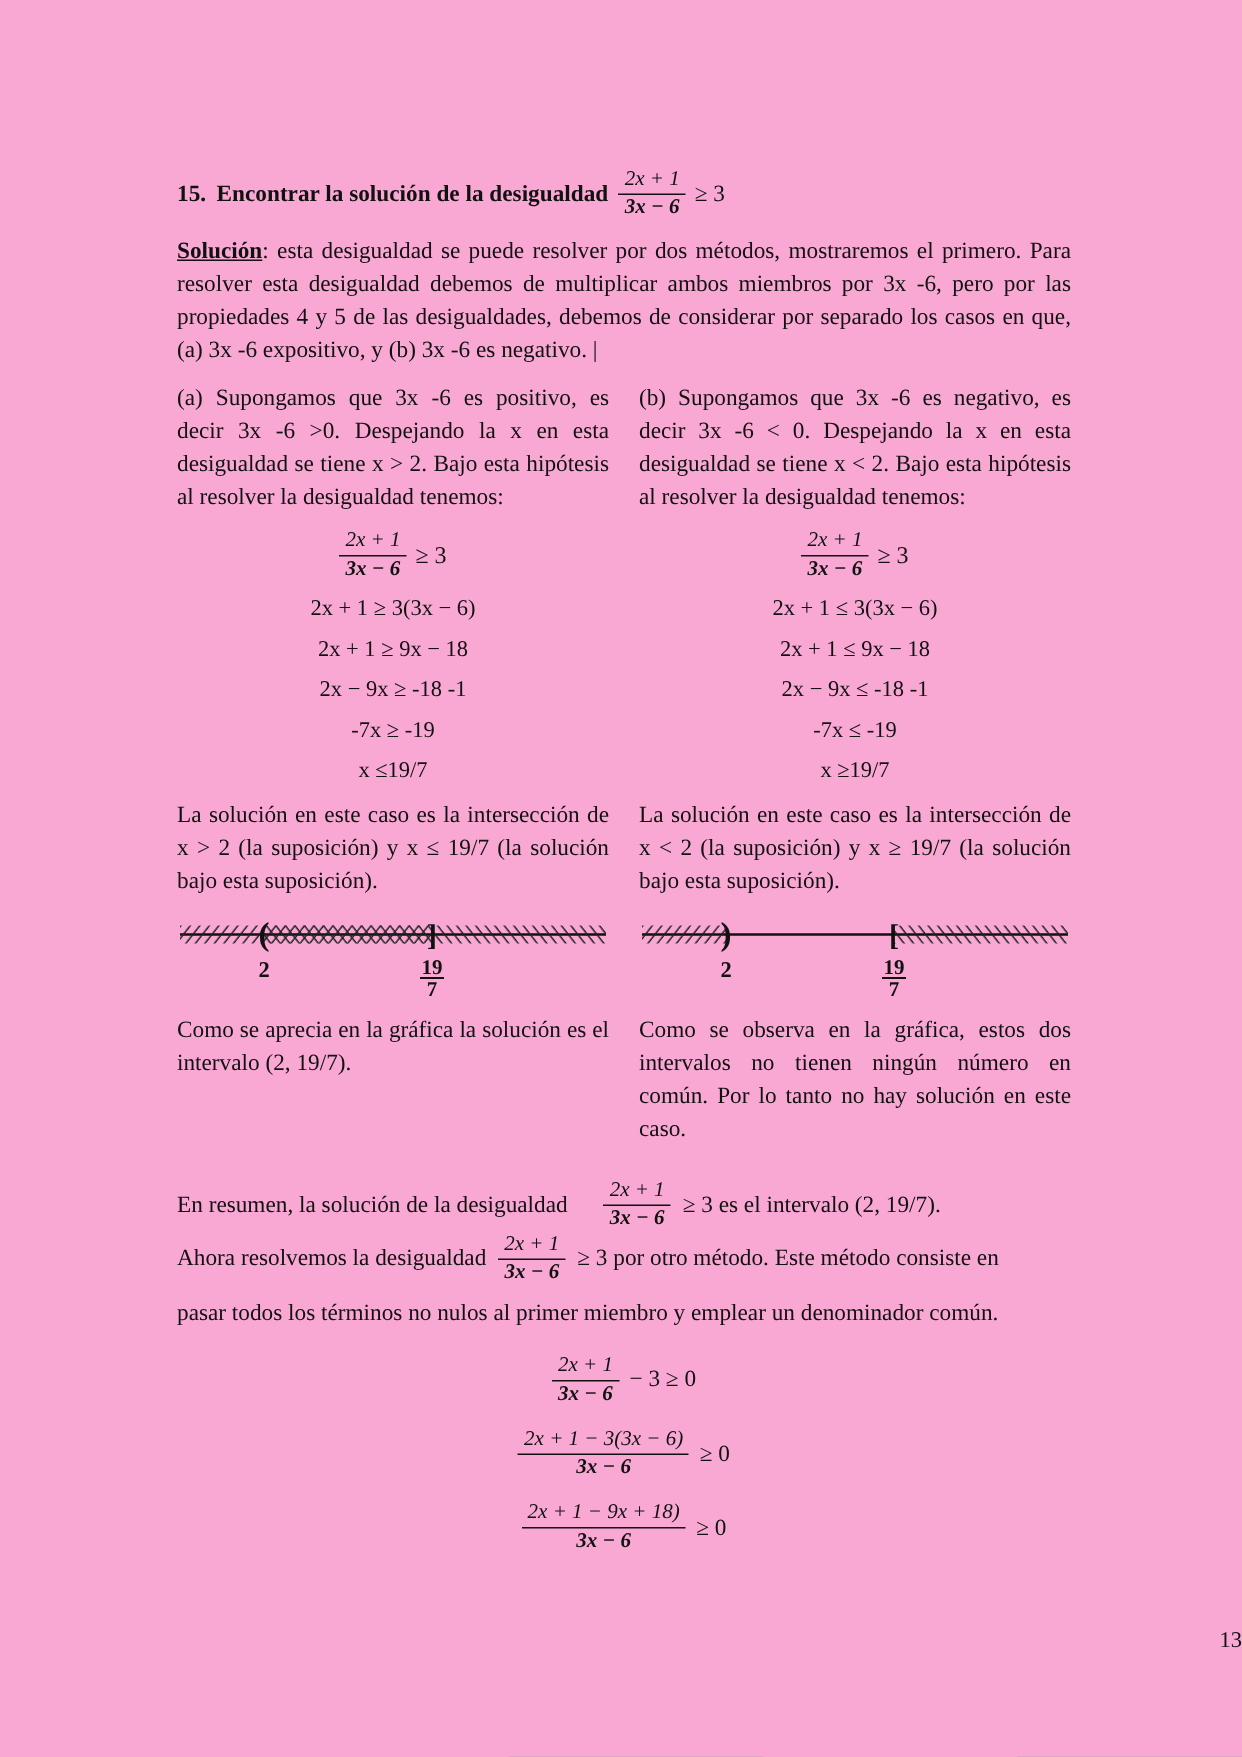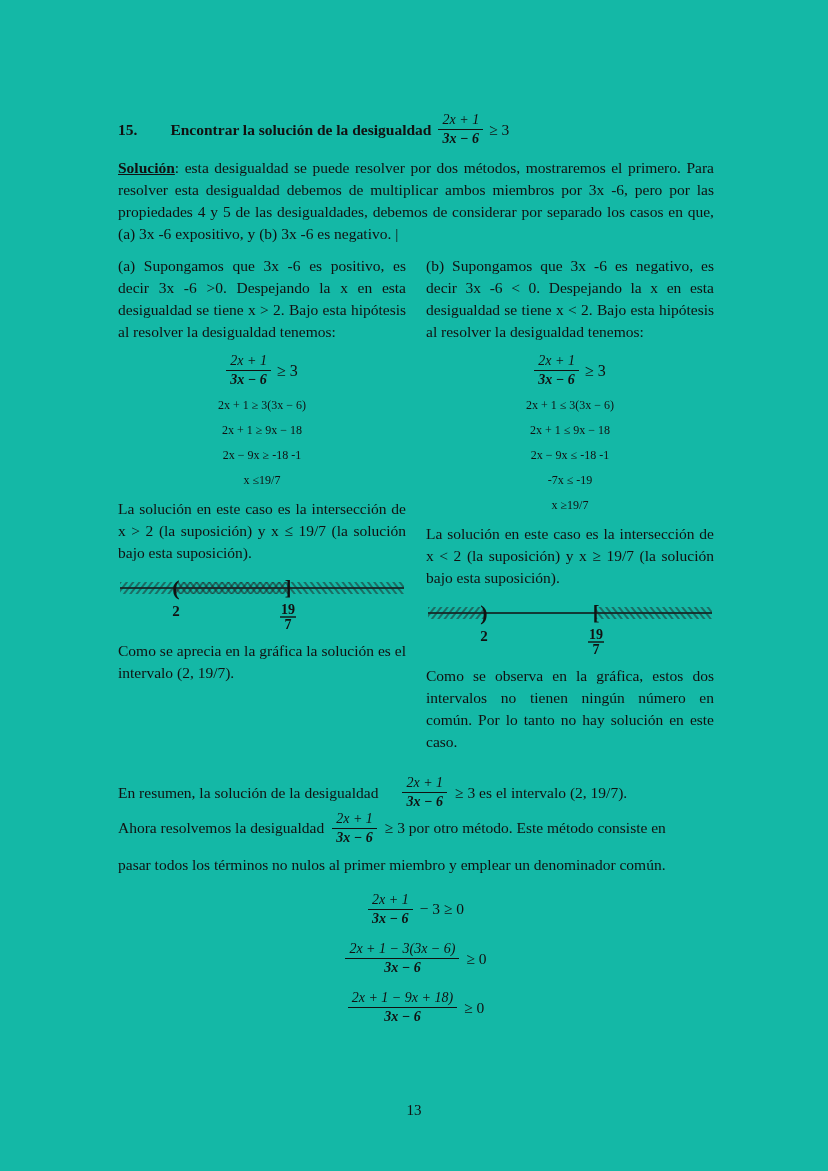--- a/index.html
+++ b/index.html
@@ -1,60 +1,60 @@
 <!DOCTYPE html>
 <html><head>
 <meta charset="utf-8">
 <style>
   * { box-sizing: border-box; }
   html, body { margin: 0; padding: 0; }
   body { background: #9e9e9e; font-family: "Liberation Serif", serif; }
   .page {
     position: relative; width: 828px; height: 1171px; margin: 0 auto;
-    background: #14b8a6; color: #111; overflow: hidden;
+    background: #f9a8d4; color: #111; overflow: hidden;
   }
   .content { position: absolute; left: 118px; top: 112px; width: 596px; }
 
   .heading { display: flex; align-items: center; font-size: 15.5px; font-weight: bold; margin: 0 0 10px 0; }
-  .heading .htext { margin-right: 7px; margin-left: 26px; }
+  .heading .htext { margin-right: 7px; }
   .hnum { margin-right: 7px; }
 
   .frac { display: inline-flex; flex-direction: column; align-items: center; font-style: italic;
           font-size: 14px; line-height: 1.15; font-weight: normal; }
   .frac .num { border-bottom: 1.3px solid #111; padding: 0 4px 1px 4px; white-space: nowrap; }
   .frac .den { padding-top: 1px; white-space: nowrap; font-weight: bold; }
   .rel { font-style: normal; font-weight: normal; margin-left: 6px; white-space: nowrap; }
 
   .para { font-size: 15.5px; line-height: 1.42; text-align: justify; margin: 0 0 10px 0; }
   .para b { font-weight: bold; text-decoration: underline; }
 
   .columns { display: flex; gap: 20px; margin-top: 4px; }
   .col { width: 288px; }
 
   .eq-block { text-align: center; margin: 4px 0 8px 0; }
   .eq-frac-line { display: flex; justify-content: center; align-items: center; margin: 6px 0 10px 0; }
-  .eq-line { font-size: 12px; margin: 10px 0; white-space: nowrap; }
+  .eq-line { font-size: 15px; margin: 10px 0; white-space: nowrap; }
 
   .numberline { margin: 8px 0 6px 0; }
 
   .summary-row { display: flex; align-items: center; font-size: 15.5px; margin: 12px 0 0 0; flex-wrap: nowrap; }
   .summary-row .txt { margin-right: 24px; white-space: nowrap; }
   .summary-row .after { margin-left: 8px; white-space: nowrap; }
 
   .method2 { }
   .method2-row { display: flex; align-items: center; font-size: 15.5px; }
   .method2-row .txt { margin-right: 8px; white-space: nowrap; }
   .method2-row .after { margin-left: 8px; white-space: nowrap; }
   .method2-line2 { font-size: 15.5px; margin-top: 10px; text-align: justify; }
 
   .final-eqs { margin-top: 18px; }
   .final-eq { display: flex; justify-content: center; align-items: center; margin: 14px 0; }
   .final-eq .suffix { font-style: normal; margin-left: 7px; white-space: nowrap; font-size: 15.5px; }
 
-  .page-number { position: absolute; left: 0; right: 0; bottom: 52px; text-align: center; font-size: 15px; }
+  .page-number { position: absolute; left: 0; right: 0; bottom: 68px; text-align: right; font-size: 15px; }
 
   svg text { font-family: "Liberation Serif", serif; font-weight: bold; fill: #111; }
 </style>
 </head>
 <body>
 
 <div class="page">
   <div class="content">
 
     <div class="heading">
@@ -77,20 +77,21 @@
           <div class="eq-frac-line">
             <span class="frac">
               <span class="num">2x + 1</span>
               <span class="den">3x − 6</span>
             </span>
             <span class="rel">≥ 3</span>
           </div>
           <div class="eq-line">2x + 1 ≥ 3(3x − 6)</div>
           <div class="eq-line">2x + 1 ≥ 9x − 18</div>
           <div class="eq-line">2x − 9x ≥ -18 -1</div>
+          <div class="eq-line">-7x ≥ -19</div>
           <div class="eq-line">x ≤19/7</div>
         </div>
         <p class="para">La solución en este caso es la intersección de x &gt; 2 (la suposición) y x ≤ 19/7 (la solución bajo esta suposición).</p>
 
         <div class="numberline">
           <svg width="288" height="56" viewBox="0 0 288 56">
             <defs>
               <pattern id="hA1" width="5" height="16" patternUnits="userSpaceOnUse" patternTransform="rotate(38)">
                 <line x1="2" y1="0" x2="2" y2="16" stroke="#222" stroke-width="1"></line>
               </pattern>

